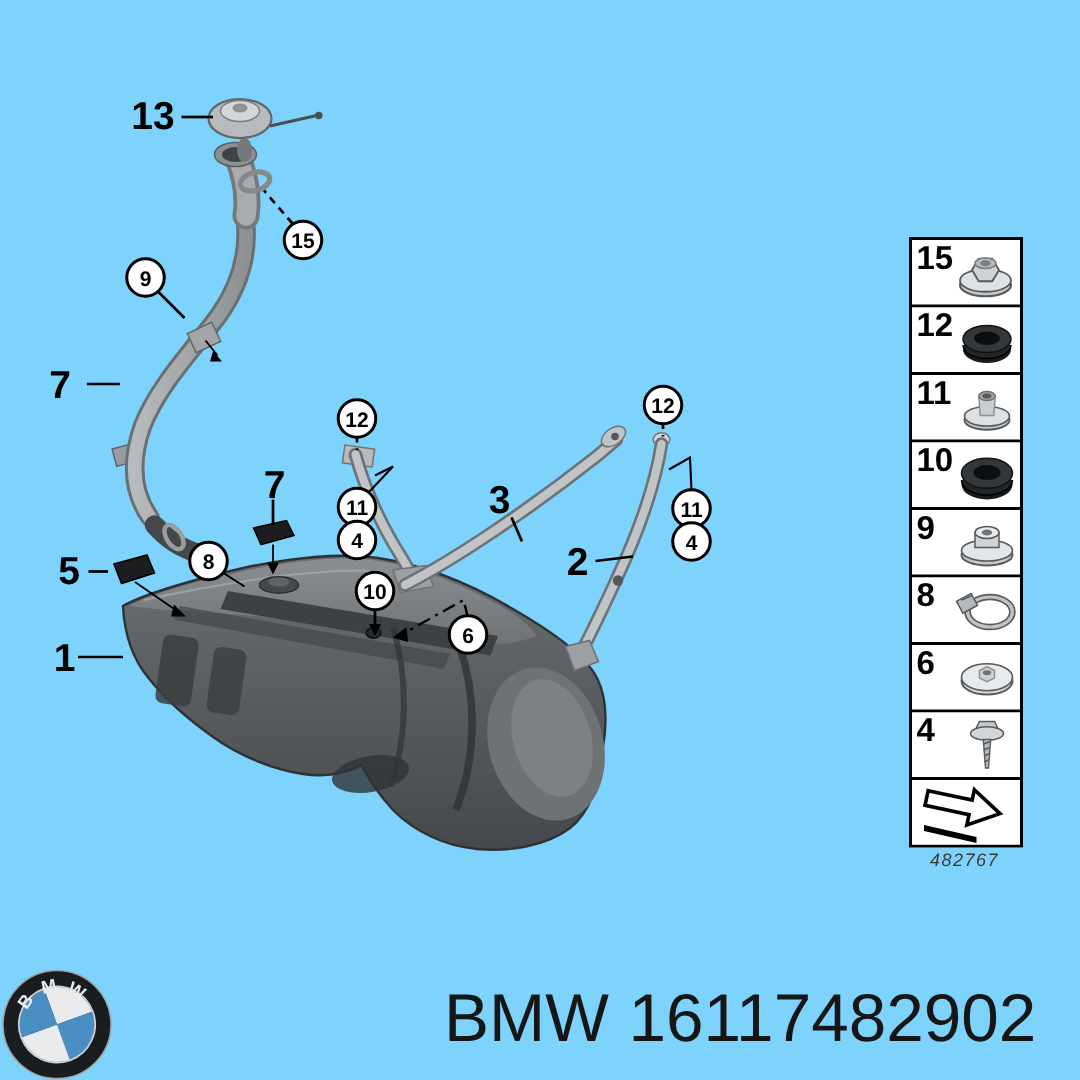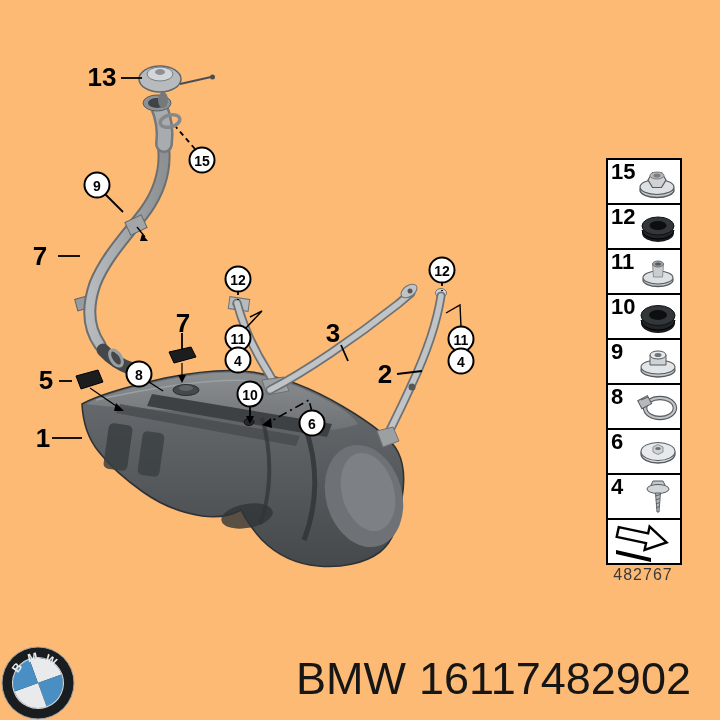--- a/index.html
+++ b/index.html
@@ -1,35 +1,35 @@
 <!DOCTYPE html>
 <html><head>
 <meta charset="utf-8">
 <style>
   html,body{margin:0;padding:0;background:#fff;}
-  .page{position:relative;width:720px;height:720px;background:#fdba74;overflow:hidden;
+  .page{position:relative;width:720px;height:720px;background:#7dd3fc;overflow:hidden;
         font-family:"Liberation Sans", sans-serif;}
   svg.diagram{position:absolute;left:0;top:0;}
   
   .co-plain{position:absolute;transform:translate(-50%,-50%);font-weight:bold;
             font-size:26px;color:#000;line-height:1;}
   
   .co-circle{position:absolute;width:23px;height:23px;border:2.2px solid #000;border-radius:50%;
              background:#fff;display:flex;align-items:center;justify-content:center;
              font-weight:bold;font-size:14px;color:#000;transform:translate(-50%,-50%);line-height:1;}
   
   .legend{position:absolute;left:606px;top:158px;width:72px;background:#fff;
           border:2px solid #000;}
   .legend-cell{position:relative;height:43px;border-bottom:2px solid #000;background:#fff;}
   .legend-cell:last-child{border-bottom:none;}
   .legend-num{position:absolute;left:3px;top:1px;font-weight:bold;font-size:22px;color:#000;line-height:1;}
   .legend-icon{position:absolute;right:0px;top:3px;}
   .legend-icon.full{right:3px;top:2px;}
   .diag-num{position:absolute;left:604px;top:566px;width:78px;text-align:center;
-            font-size:16px;color:#3a3a3a;letter-spacing:1px;}
+            font-size:12px;color:#3a3a3a;letter-spacing:1px;font-style:italic;}
   
   .footer-text{position:absolute;left:296px;top:656px;font-size:45px;color:#161616;
                white-space:nowrap;line-height:1;}
   .footer-text .pn{margin-left:13px;}
   .logo-wrap{position:absolute;left:1px;top:646px;width:74px;height:74px;}
 </style>
 </head>
 <body>
 <div class="page">
 

